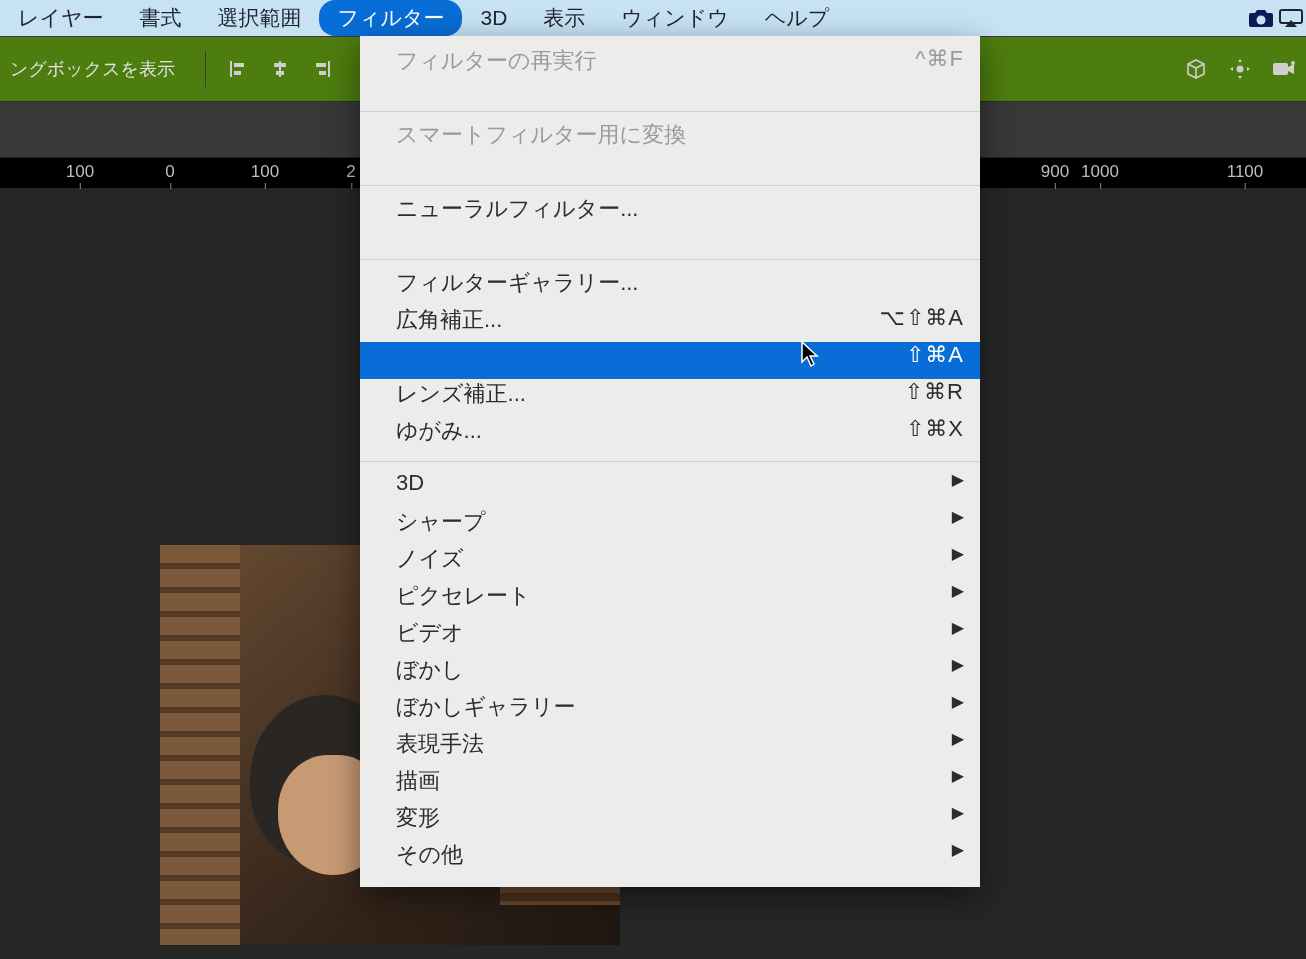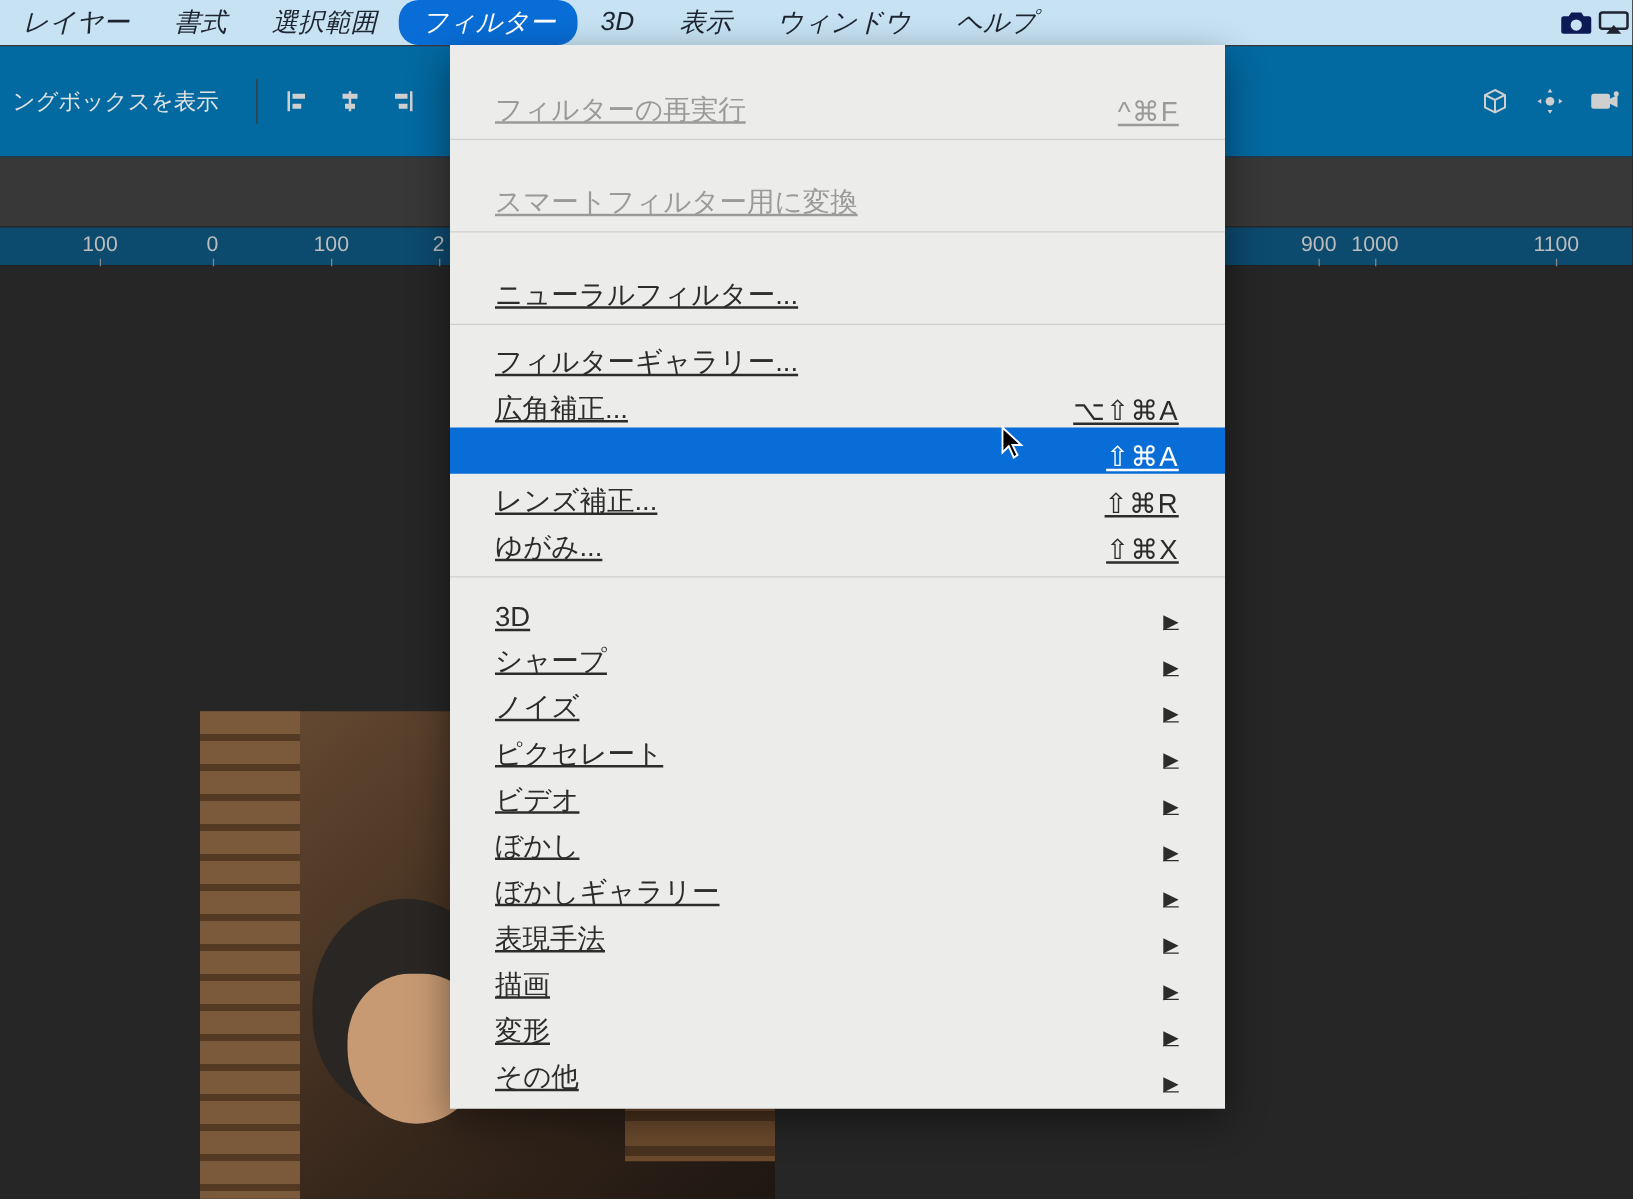--- a/index.html
+++ b/index.html
@@ -21,58 +21,57 @@
     font-size: 21px;
     position: relative;
     z-index: 10;
   }
   .menubar .menu-item {
     padding: 0 18px;
     height: 100%;
     display: flex;
     align-items: center;
     cursor: default;
-    font-style: italic;
   }
   .menubar .menu-item.active {
     background: #086dd6;
     color: #ffffff;
     border-radius: 16px;
   }
   .menubar .spacer { flex: 1; }
   .menubar .sys-icon { width: 30px; display:flex; justify-content:center; }
   .optionbar {
     height: 64px;
-    background: #0369a1;
+    background: #4d7c0f;
     border-top: 1px solid #3a3a3a;
     border-bottom: 1px solid #2c2c2c;
     display: flex;
     align-items: center;
     color: #e2e2e2;
     font-size: 18px;
-    padding: 12px 10px;
+    padding: 0 10px;
     position: relative;
     z-index: 1;
   }
   .optionbar .opt-label { margin-right: 20px; }
   .optionbar .opt-group { display:flex; gap:18px; margin-left:10px;}
   .optionbar .opt-icon {
     width: 24px; height: 24px;
     display:flex; align-items:center; justify-content:center;
     color:#cfcfcf;
   }
   .optionbar .opt-right { margin-left:auto; display:flex; gap:20px; }
   .tabstrip {
     height: 55px;
     background: #383838;
     border-bottom: 1px solid #222;
   }
   .ruler-h {
     height: 30px;
-    background: #0c4a6e;
+    background: #000000;
     color: #bdbdbd;
     font-size: 17px;
     position: relative;
     border-bottom: 1px solid #222;
   }
   .ruler-h .tick {
     position: absolute;
     top: 4px;
     transform: translateX(-50%);
   }
@@ -118,26 +117,25 @@
     top: 36px;
     width: 620px;
     background: #ececea;
     box-shadow: 0 10px 30px rgba(0,0,0,0.45);
     z-index: 100;
     color: #2c2c2c;
     font-size: 22px;
   }
   .dd-row {
     display: flex;
-    align-items: flex-end;
+    align-items: flex-start;
     height: 37px;
-    padding: 0 37px 0 36px;
+    padding: 0 16px 0 36px;
     cursor: default;
     position: relative;
-    text-decoration: underline;
   }
   .dd-row.tall { height: 57px; }
   .dd-row.disabled { color: #9a9a98; }
   .dd-row.selected { background: #086dd6; color: #ffffff; }
   .dd-row .label { flex: 0 0 auto; }
   .dd-row .short { margin-left: auto; letter-spacing: 1px; }
   .dd-row .arrow { margin-left:auto; font-size:16px; }
   .dd-sep { height: 1px; background: #cfcfcd; margin: 8px 0; }
   .dd-pad { height: 10px; }
   .cursor {

